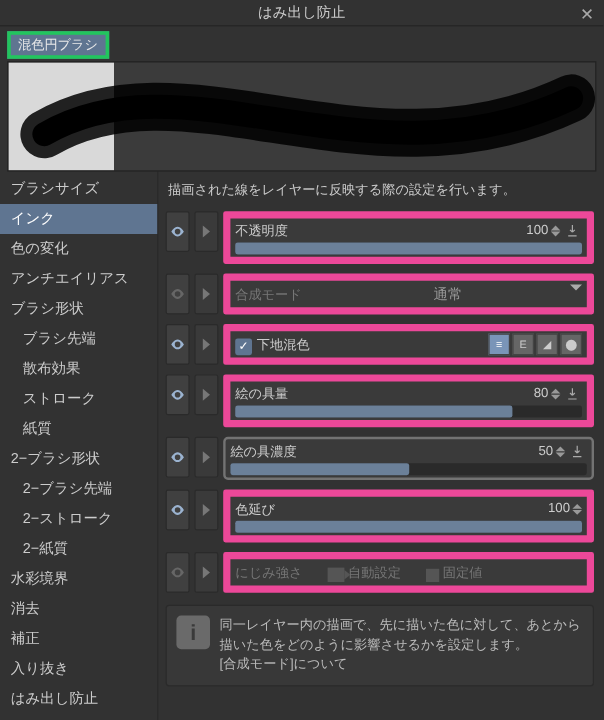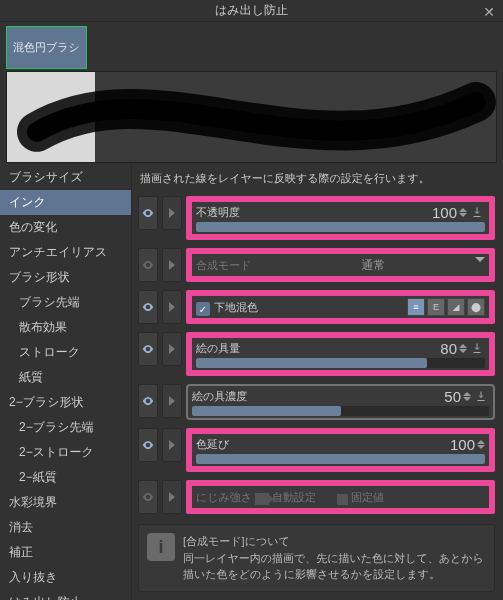--- a/index.html
+++ b/index.html
@@ -1,41 +1,41 @@
 <!DOCTYPE html>
 <html><head>
 <meta charset="utf-8">
 <style>
 *{box-sizing:border-box;margin:0;padding:0;font-family:"Meiryo","MS PGothic",sans-serif}
 body{background:#323232;width:503px;height:600px;overflow:hidden;color:#ccc;font-size:12px}
 .title-bar{height:22px;background:#323232;display:flex;align-items:center;justify-content:center;position:relative;border-bottom:1px solid #252525}
 .title-bar .close{position:absolute;right:8px;top:4px;color:#aaa;font-size:14px}
 .tag-row{padding:4px 6px 2px}
-.tag{display:inline-block;background:#5f7591;color:#e8e8e8;padding:13px 6px;font-size:11px;border:1px solid #22c55e}
+.tag{display:inline-block;background:#5f7591;color:#e8e8e8;padding:1px 6px;font-size:11px;border:3px solid #22c55e}
 .preview{margin:0 6px;height:92px;background:linear-gradient(to right,#d9d9d9 0,#d9d9d9 18%,#3b3b3b 18%,#3b3b3b 100%);border:1px solid #222;position:relative;overflow:hidden}
 .preview svg{position:absolute;inset:0}
 .content{display:flex;height:calc(600px - 22px - 24px - 94px)}
 .sidebar{width:132px;background:#323232;border-right:1px solid #2a2a2a;padding-top:2px}
 .sidebar-item{padding:3px 8px;font-size:12px;color:#ccc;border:1px solid transparent}
 .sidebar-item.selected{background:#5f7591;color:#fff}
 .sidebar-item.sub{padding-left:18px}
 .main{flex:1;padding:6px 8px 8px 6px;overflow:hidden}
 .desc{font-size:11px;color:#ccc;margin:2px 0 10px 2px}
 .row{display:flex;align-items:stretch;margin-bottom:8px;gap:4px}
 .eye{width:20px;height:34px;background:#404040;border:1px solid #2a2a2a;display:flex;align-items:center;justify-content:center;border-radius:2px}
 .eye svg{width:14px;height:14px;fill:#9bb3d0}
 .eye.dim svg{fill:#666}
 .play{width:20px;height:34px;background:#3a3a3a;border:1px solid #2a2a2a;display:flex;align-items:center;justify-content:center;border-radius:2px}
 .play::before{content:"";border-left:6px solid #777;border-top:5px solid transparent;border-bottom:5px solid transparent}
 .param{flex:1;background:#3a3a3a;border:6px solid #ec4899;border-radius:2px;padding:2px 4px}
 .param.hl{border:2px solid #737373;border-radius:4px}
 .param-top{display:flex;align-items:center;height:16px}
 .param-label{font-size:11px;color:#ccc;flex:1}
 .param-label.dim{color:#777}
-.param-value{font-size:15px;color:#ccc}
+.param-value{font-size:11px;color:#ccc}
 .spin{display:flex;flex-direction:column;margin-left:2px;gap:1px}
 .spin-a{width:0;height:0;border-left:4px solid transparent;border-right:4px solid transparent}
 .spin-u{border-bottom:4px solid #999}
 .spin-d{border-top:4px solid #999}
 .dl{width:16px;height:16px;margin-left:2px;display:flex;align-items:center;justify-content:center}
 .dl svg{width:12px;height:12px;fill:#aaa}
 .slider{height:10px;background:#2a2a2a;border-radius:2px;position:relative;margin-top:2px}
 .slider-fill{height:100%;background:#6b8099;border-radius:2px}
 .check{width:14px;height:14px;background:#5f7591;display:inline-flex;align-items:center;justify-content:center;margin-right:4px;border-radius:2px;position:relative;top:2px}
 .check::before{content:"✓";color:#fff;font-size:10px}
@@ -235,30 +235,30 @@
     </div>
 
     <div class="row">
       <div class="eye dim">
           <svg viewBox="0 0 24 24">
             <path d="M12 5C7 5 3 12 3 12s4 7 9 7 9-7 9-7-4-7-9-7zm0 11a4 4 0 110-8 4 4 0 010 8z"></path>
           </svg>
         </div>
       <div class="play"></div>
       <div class="param" style="display:flex;align-items:center;height:34px">
-        <span class="param-label dim" style="flex:0 0 auto;margin-right:0">にじみ強さ</span>
+        <span class="param-label dim" style="flex:0 0 auto;margin-right:18px">にじみ強さ</span>
         <span class="auto-icon"></span>
         <span class="param-label dim" style="flex:0 0 auto;margin-right:18px">自動設定</span>
         <span class="square-icon"></span>
         <span class="param-label dim" style="flex:0 0 auto">固定値</span>
       </div>
     </div>
 
     <div class="info-box">
       <div class="info-icon">i</div>
       <div class="info-text">
+        <div>同一レイヤー内の描画で、先に描いた色に対して、あとから描いた色をどのように影響させるかを設定します。</div>
         <div>[合成モード]について</div>
-        <div>同一レイヤー内の描画で、先に描いた色に対して、あとから描いた色をどのように影響させるかを設定します。</div>
       </div>
     </div>
 
   </div>
 </div>
 
 </body></html>

